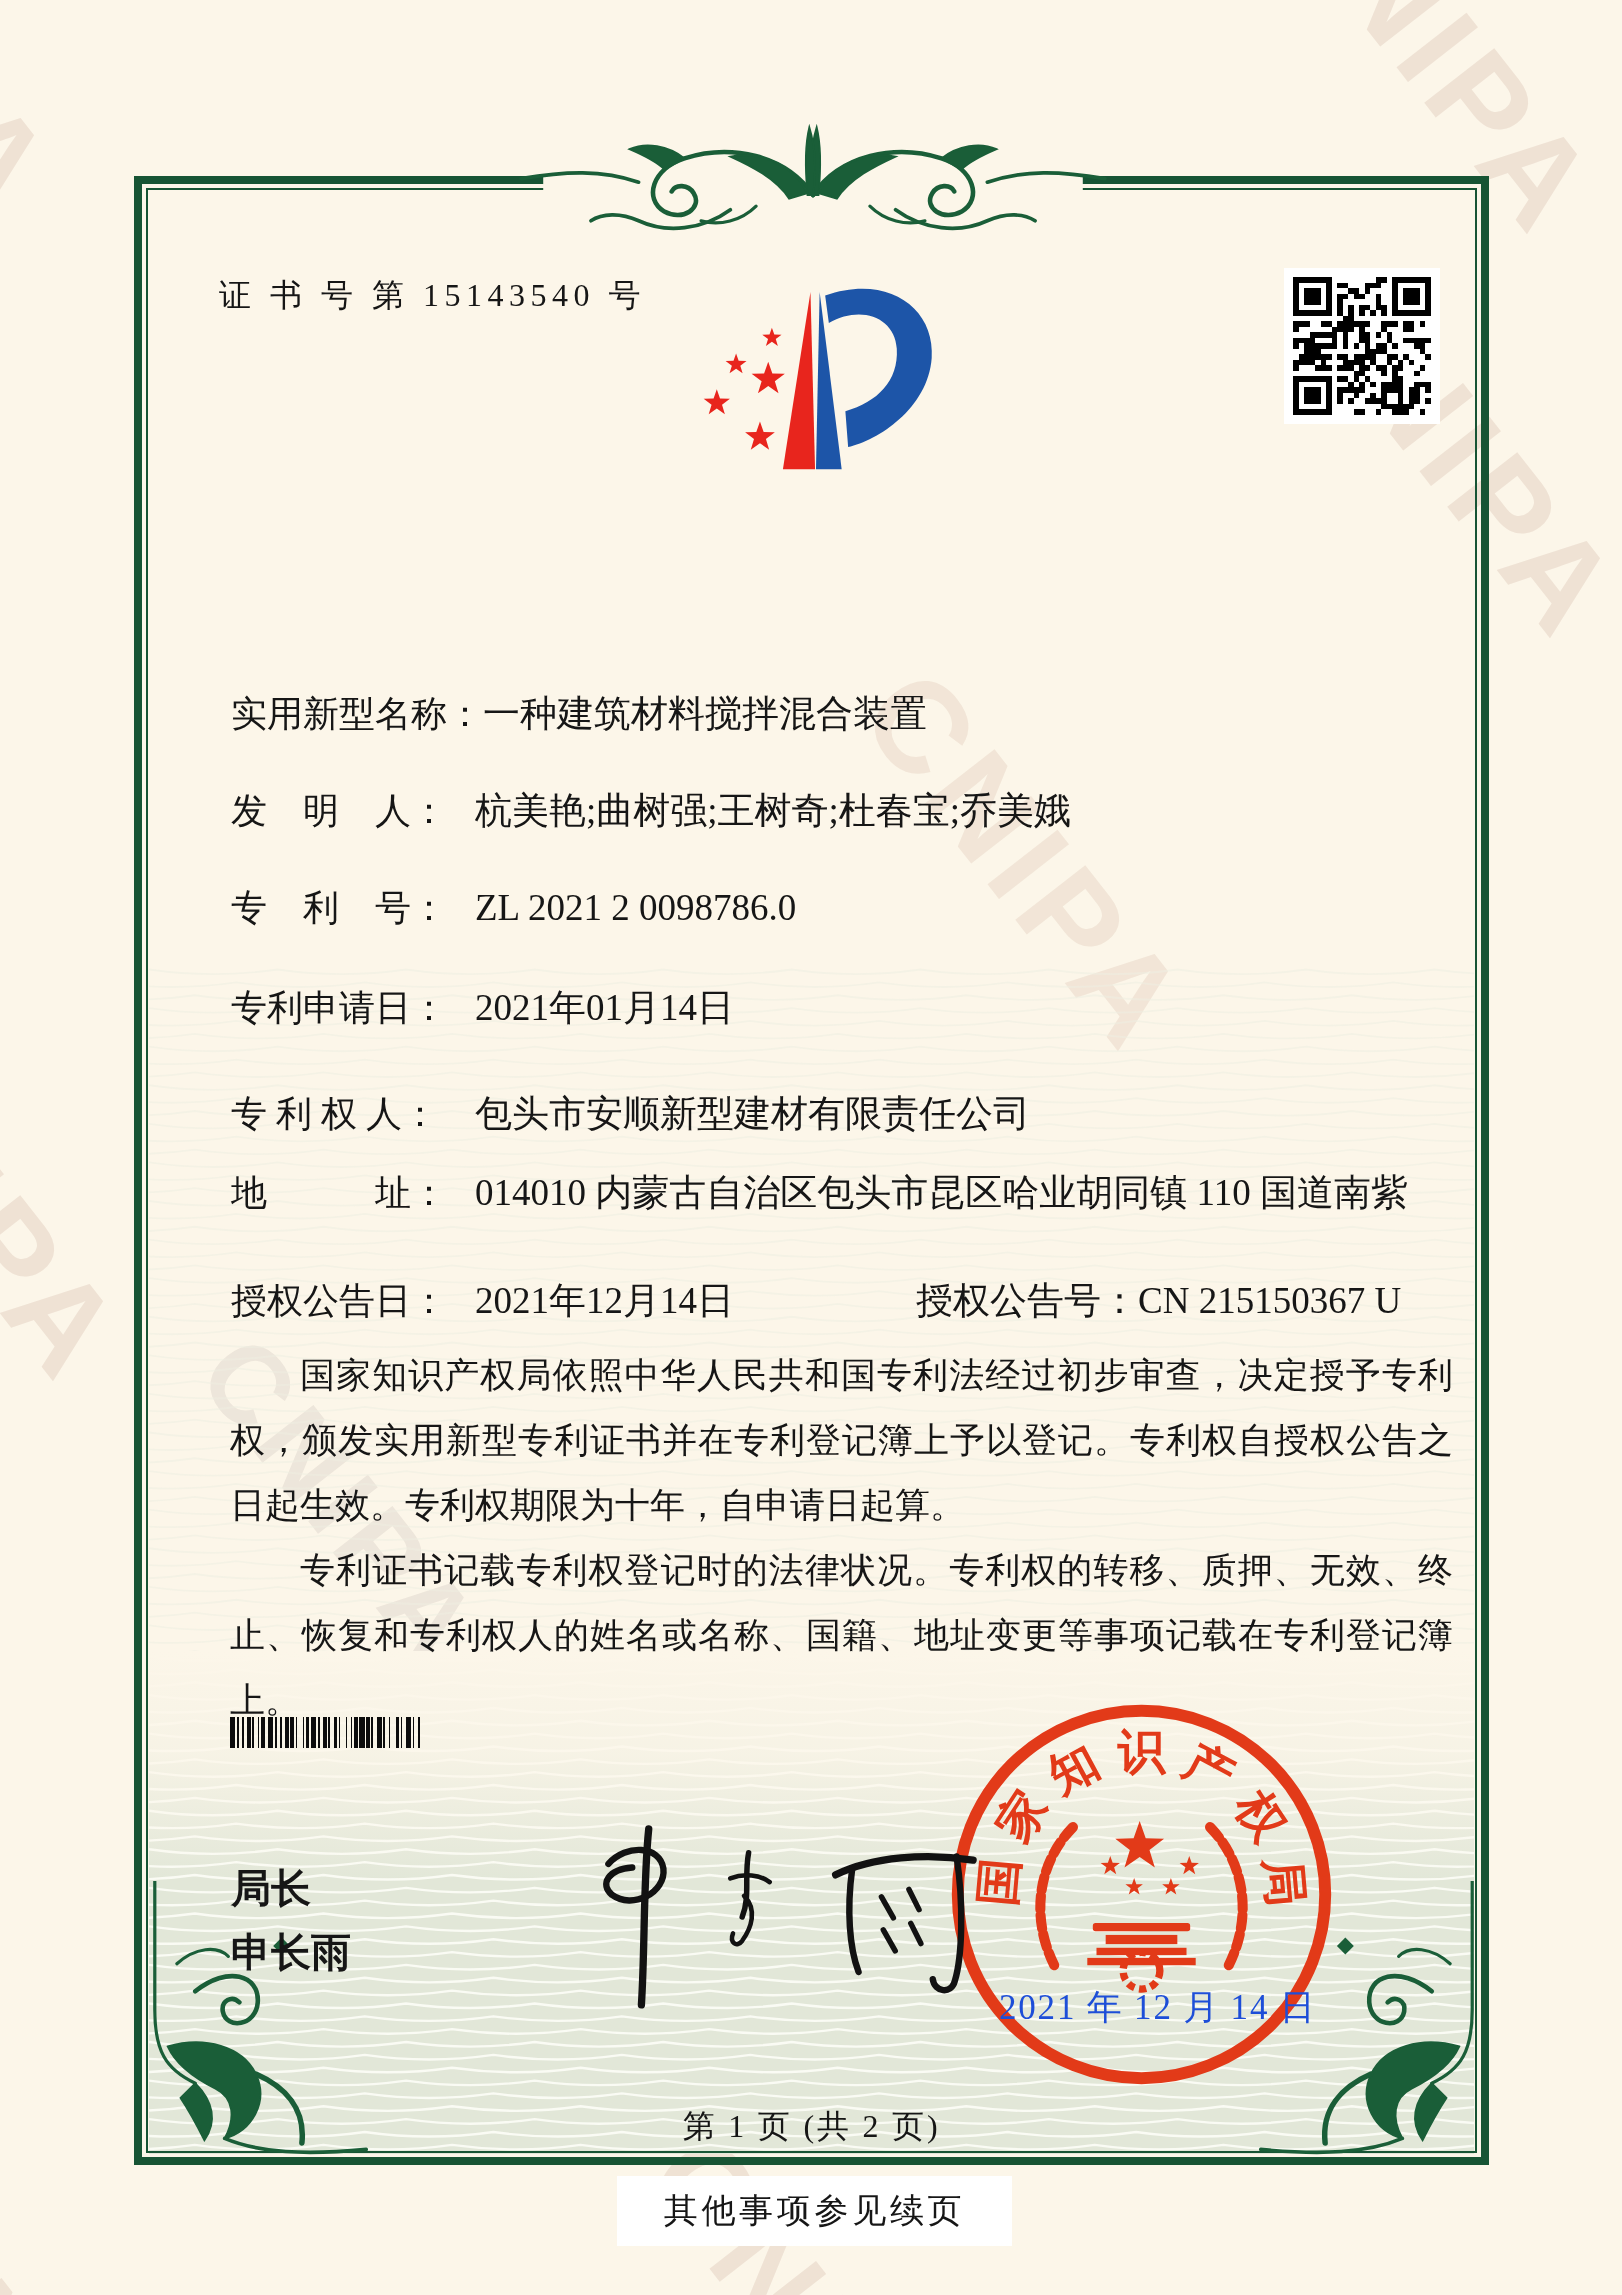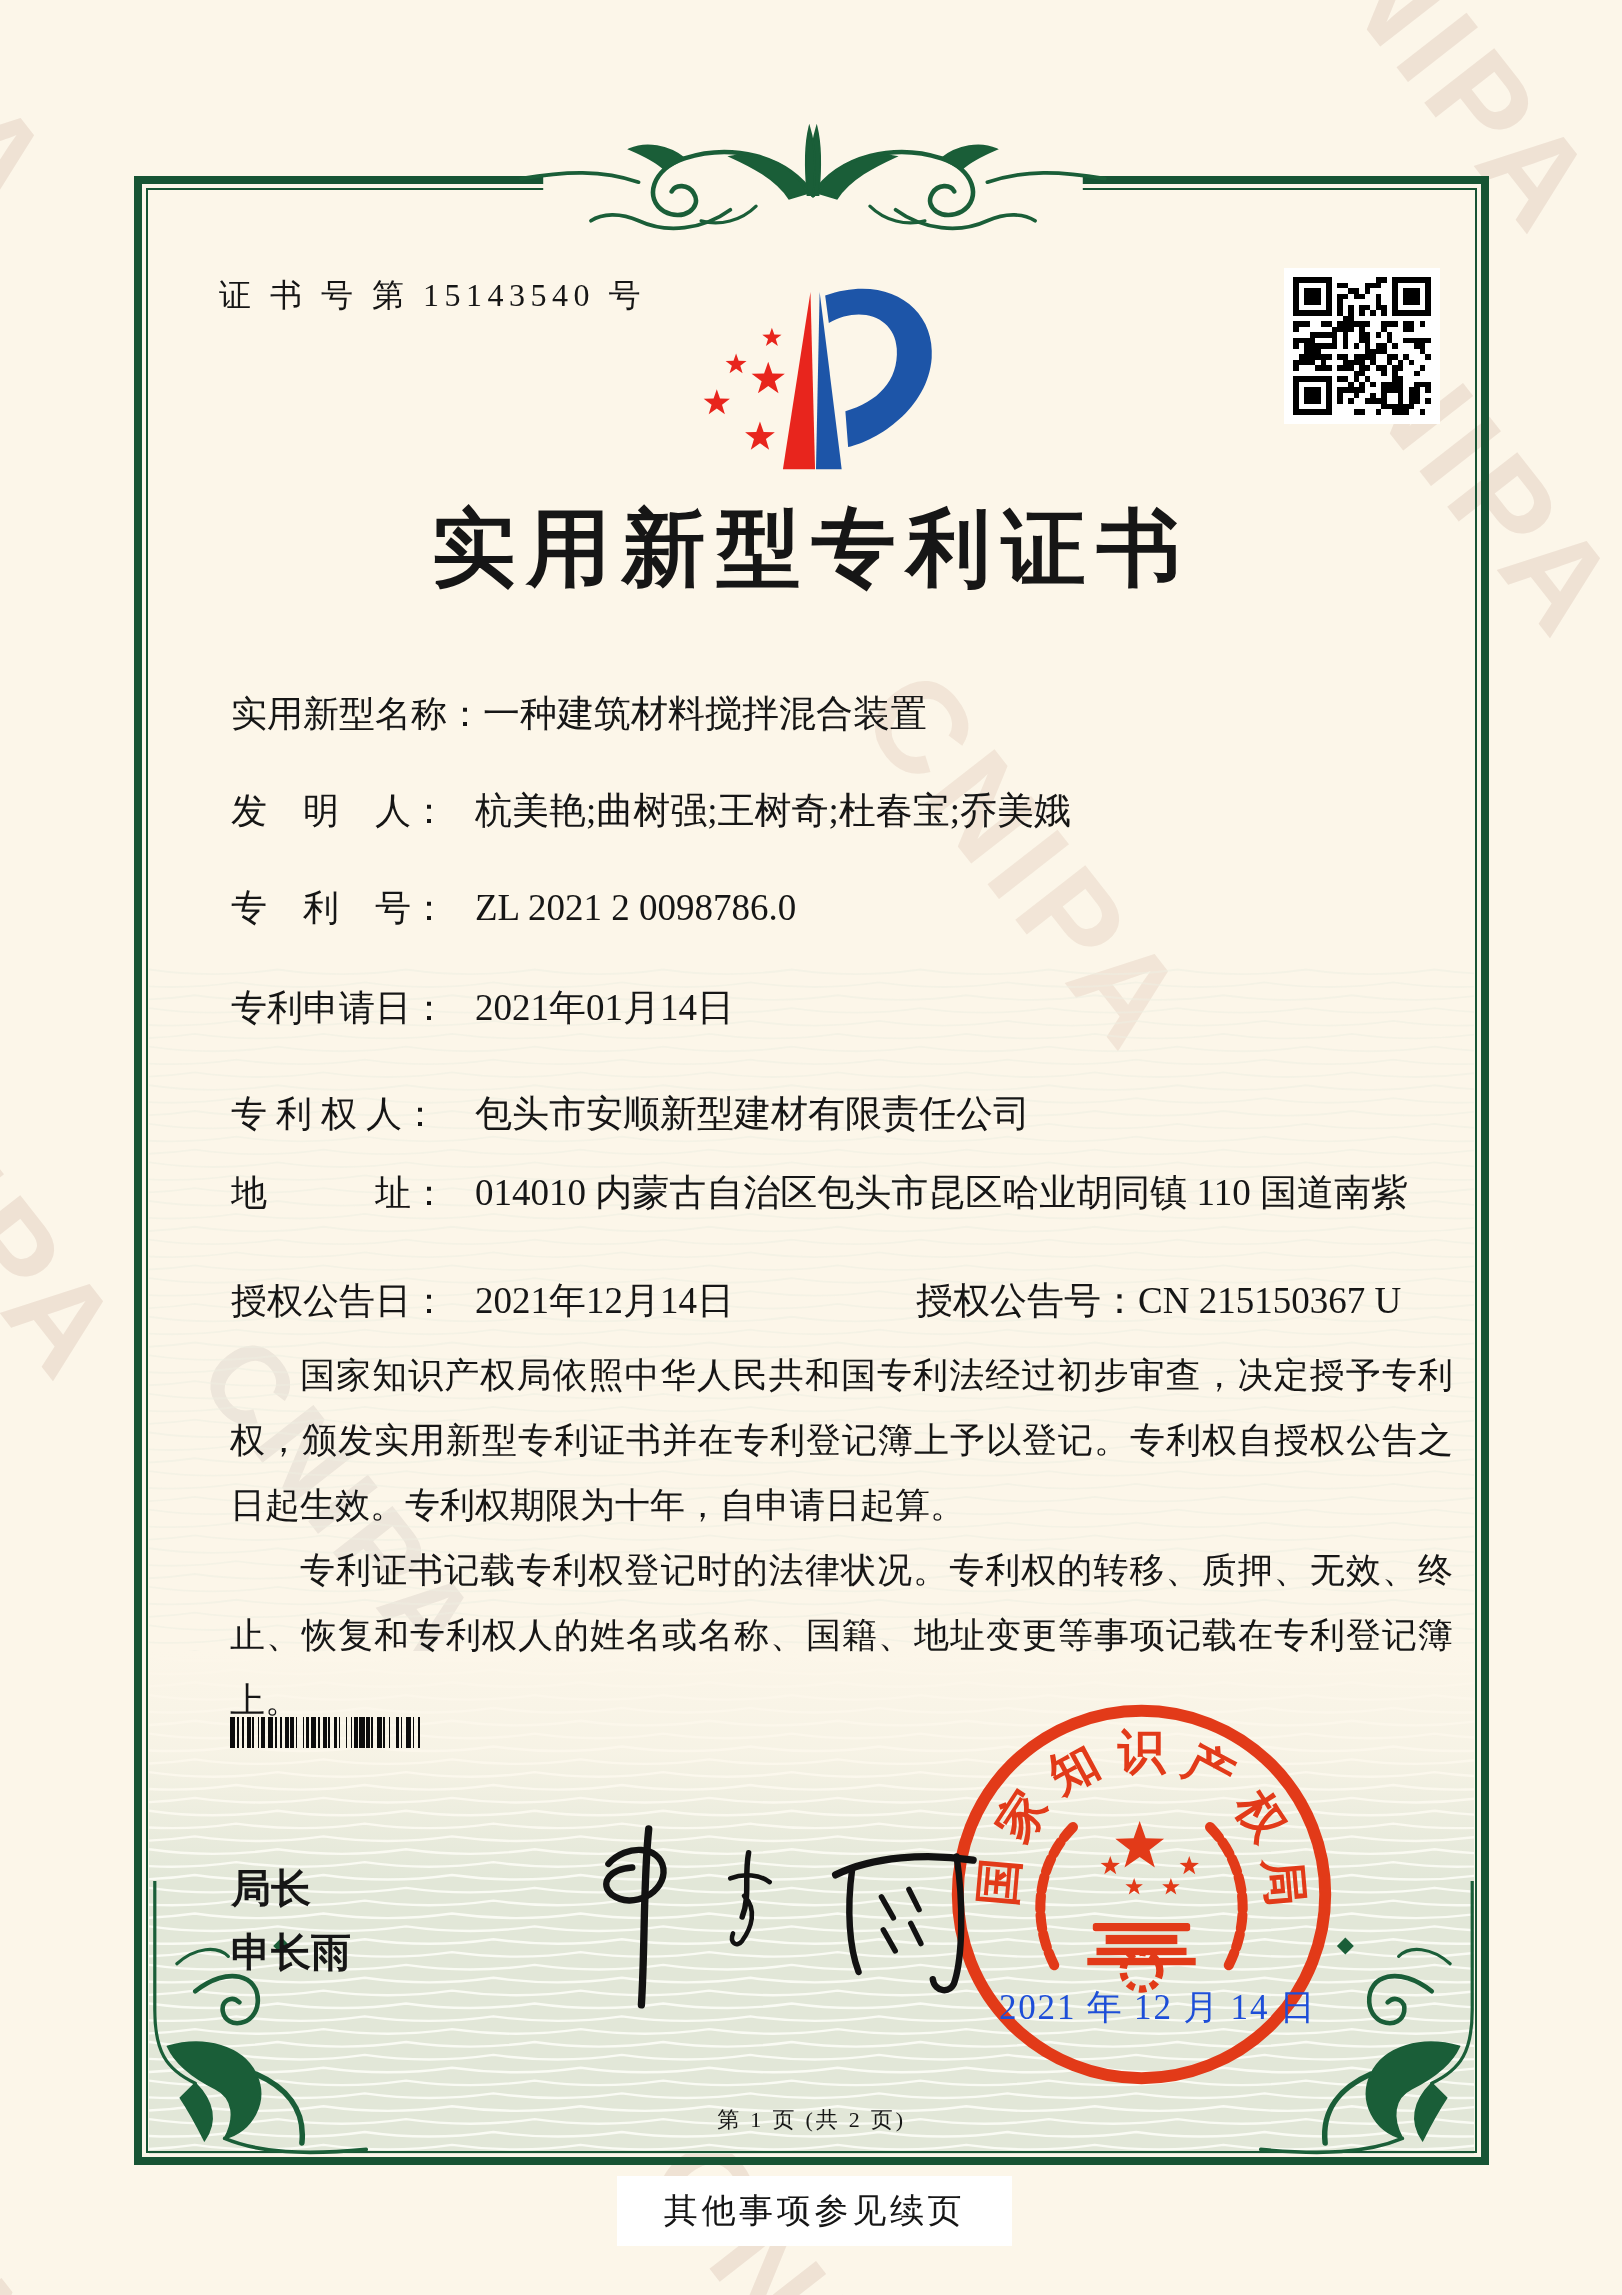--- a/index.html
+++ b/index.html
@@ -63,21 +63,21 @@
   .barcode{position:absolute;left:230px;top:1717px;width:365px;height:31px;z-index:6;
     display:flex;align-items:stretch;overflow:hidden;}
   .barcode i{display:block;height:100%;}
   .signer-title{position:absolute;left:231px;top:1861px;font-size:40px;font-weight:bold;z-index:6;}
   .signer-name{position:absolute;left:231px;top:1925px;font-size:40px;font-weight:bold;z-index:6;}
   .signature{position:absolute;left:560px;top:1818px;width:478px;height:197px;z-index:7;}
   .seal{position:absolute;left:944px;top:1697px;width:395px;height:395px;z-index:6;opacity:.96;}
   .seal-date{position:absolute;left:999px;top:1984px;width:303px;font-size:35px;
     letter-spacing:1.8px;color:#1d4ed8;z-index:8;white-space:nowrap;}
   .page-footer{position:absolute;left:0;top:2105px;width:100%;text-align:center;
-    font-size:22px;letter-spacing:2.8px;z-index:6;}
+    font-size:32px;letter-spacing:2.8px;z-index:6;}
   .note-band{position:absolute;left:617px;top:2176px;width:395px;height:70px;background:#ffffff;
     z-index:6;display:flex;align-items:center;justify-content:center;
     font-size:34px;letter-spacing:3.7px;}
 </style>
 </head>
 <body>
 
 <div class="page">
 
   <span class="wm w1">CNIPA</span>
@@ -555,21 +555,20 @@
         <rect x="11" y="24" width="1" height="1" fill="#000"></rect>
         <rect x="12" y="24" width="1" height="1" fill="#000"></rect>
         <rect x="15" y="24" width="1" height="1" fill="#000"></rect>
         <rect x="18" y="24" width="1" height="1" fill="#000"></rect>
         <rect x="19" y="24" width="1" height="1" fill="#000"></rect>
         <rect x="20" y="24" width="1" height="1" fill="#000"></rect>
         <rect x="23" y="24" width="1" height="1" fill="#000"></rect>
       </svg>
   </div>
 
-  <div class="title">实用新型专利证书</div>
 
   <div class="row r0">
     <span class="lbl">实用新型名称：</span><span>一种建筑材料搅拌混合装置</span>
   </div>
   <div class="row r1">
     <span class="lbl">发　明　人：</span><span>杭美艳;曲树强;王树奇;杜春宝;乔美娥</span>
   </div>
   <div class="row r2">
     <span class="lbl">专　利　号：</span><span>ZL 2021 2 0098786.0</span>
   </div>

